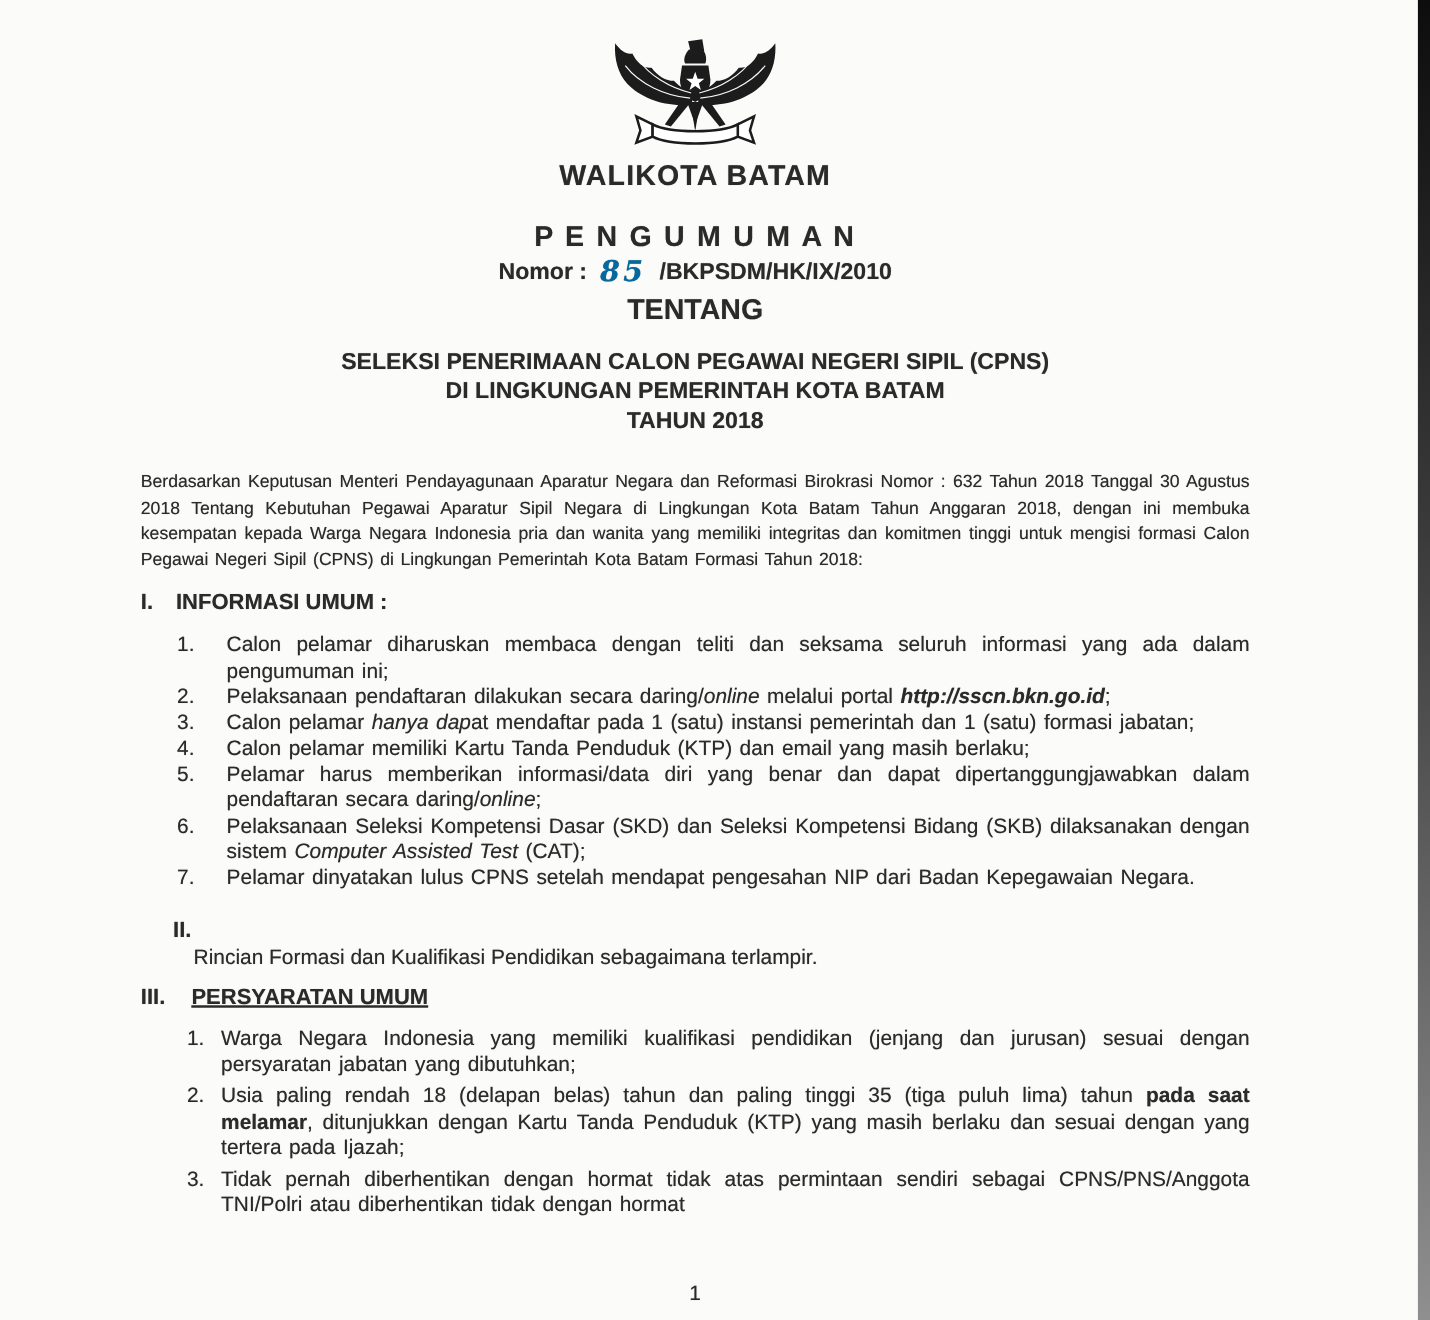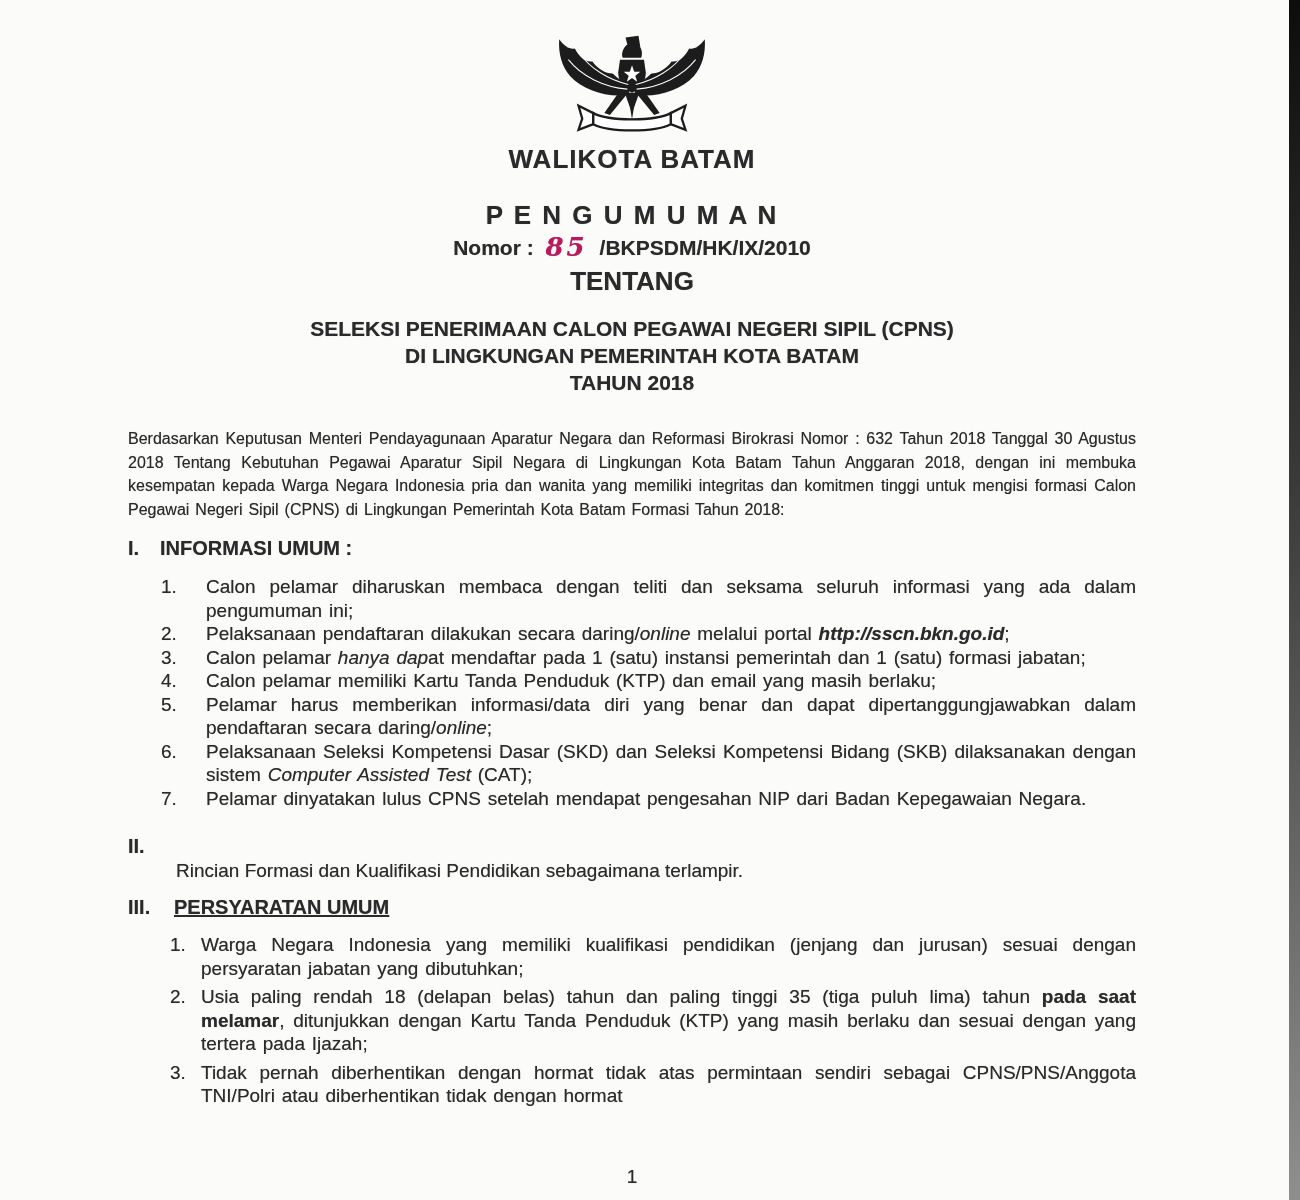--- a/index.html
+++ b/index.html
@@ -15,36 +15,36 @@
   }
   .doc{
     position:absolute;left:128px;top:16px;width:1008px;
   }
   .center{text-align:center;}
   .emblem-wrap{margin:16px auto 0;width:192px;height:106px;}
   .authority{font-weight:bold;font-size:26px;letter-spacing:1px;margin-top:6px;}
   .doctype{font-weight:bold;font-size:26px;letter-spacing:2px;margin-top:25px;}
   .nomor{font-weight:bold;font-size:21px;margin-top:2px;}
   .handwritten{
-    color:#be185d;font-family:"DejaVu Serif", serif;font-style:italic;
+    color:#0369a1;font-family:"DejaVu Serif", serif;font-style:italic;
     font-size:26px;font-weight:600;letter-spacing:3px;line-height:1;
     position:relative;top:1px;padding:0 6px;
   }
   .tentang{font-weight:bold;font-size:26px;margin-top:6px;}
   .title{font-weight:bold;font-size:21px;line-height:27px;margin-top:18px;}
   .intro{
     margin-top:31px;font-size:16px;line-height:23.5px;
     text-align:justify;word-spacing:1.5px;
   }
   .sec-head{display:flex;font-weight:bold;font-size:20px;}
   .sec-head .sn{flex:none;}
   .sec1-head{margin-top:16px;}
   .sec1-head .sn{width:32px;}
   .sec2-head{margin-top:25px;}
-  .sec2-head .sn{width:46px;}
+  .sec2-head .sn{width:46px;text-align:right;}
   .sec2-note{margin-left:48px;margin-top:2px;font-size:19px;}
   .sec3-head{margin-top:14px;}
   .sec3-head .sn{width:46px;}
   .u{text-decoration:underline;}
   .keep-space{white-space:pre-wrap;}
   .list{margin-top:15px;font-size:19px;line-height:23.5px;}
   .li{display:flex;}
   .li .n{flex:none;}
   .li .t{flex:1;text-align:justify;word-spacing:1.5px;}
   .list1 .li .n{width:45px;margin-left:33px;}

